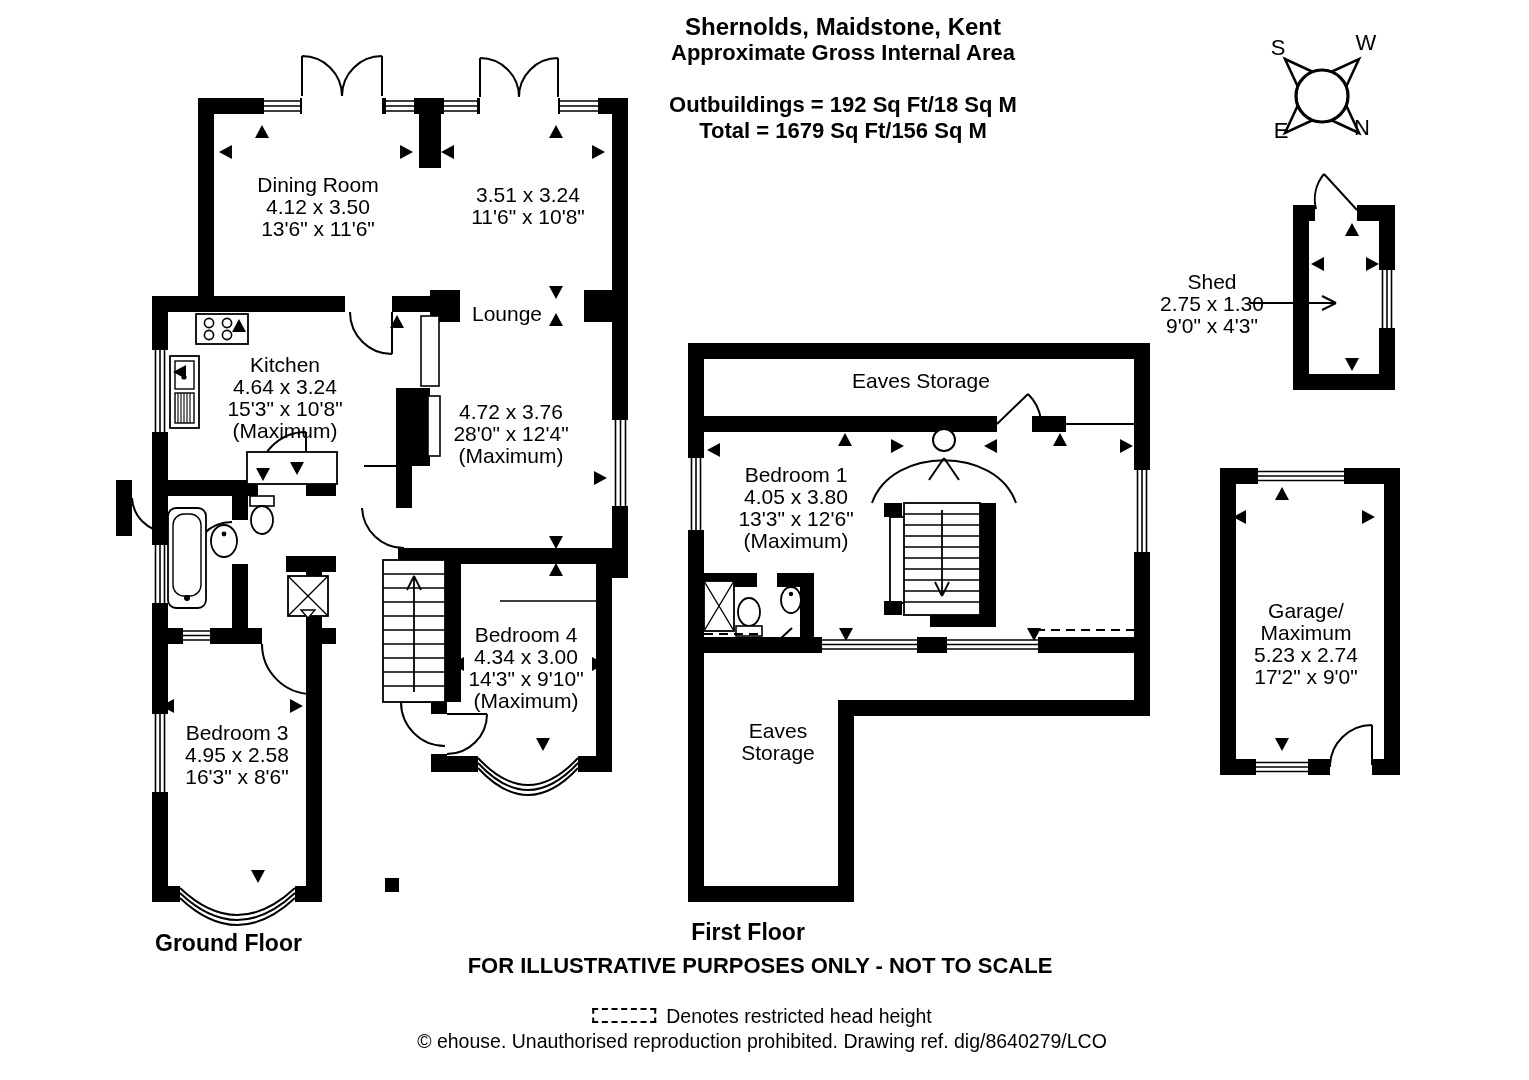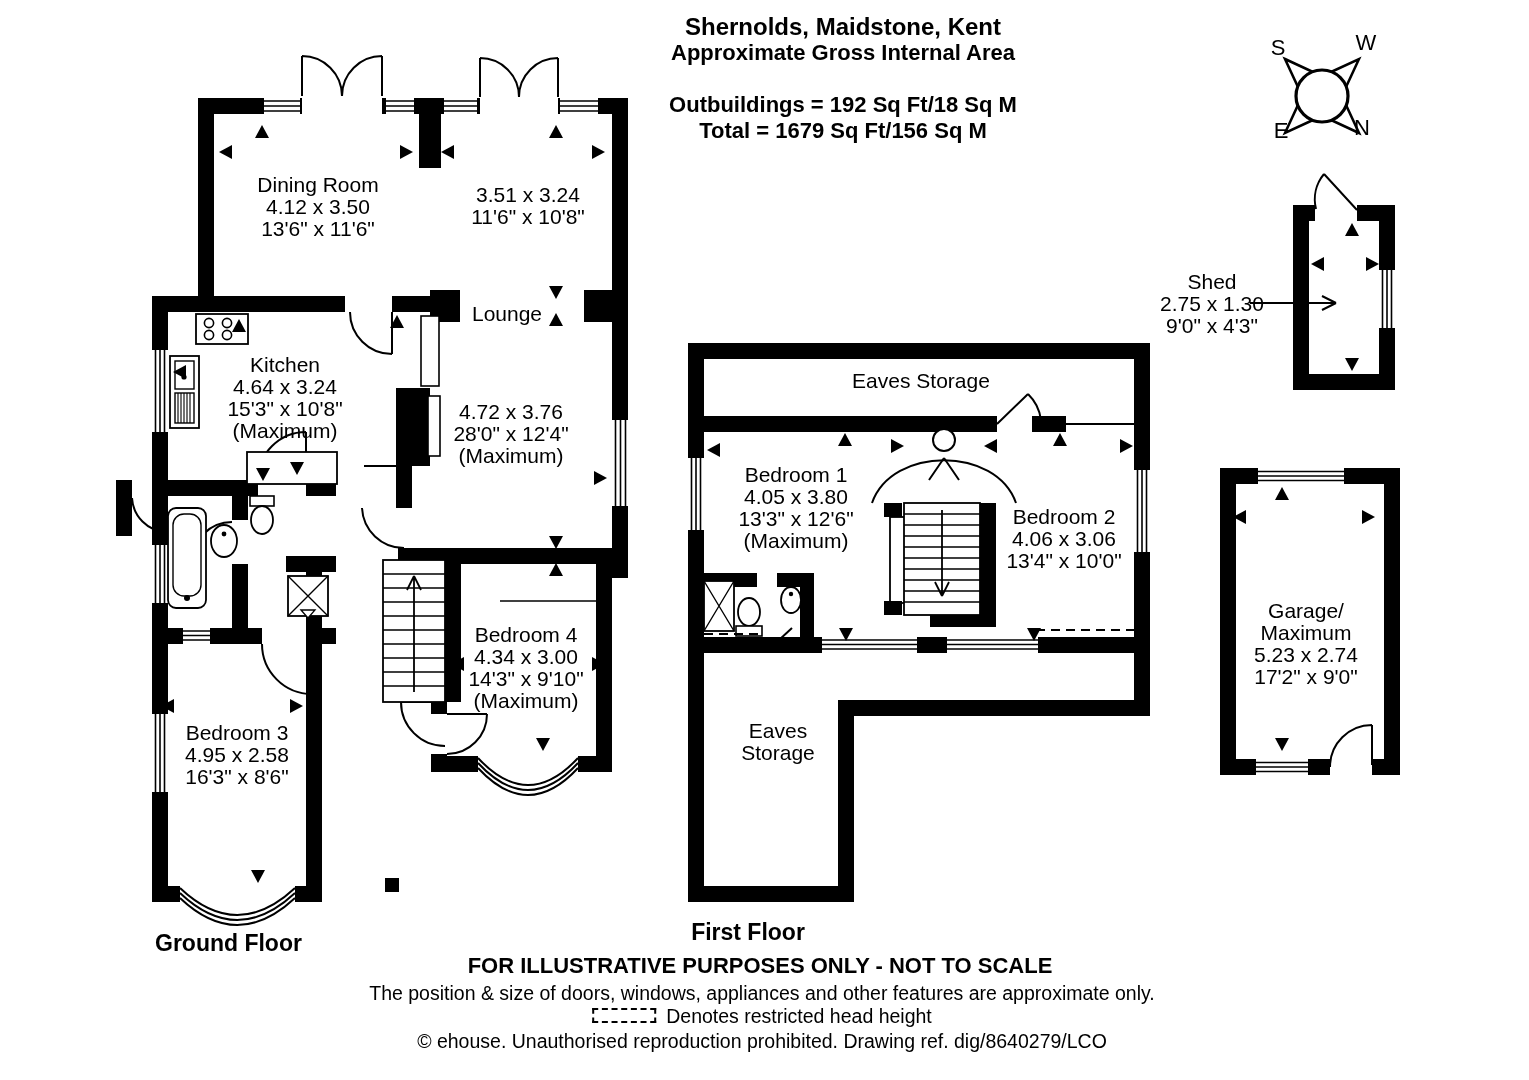--- a/index.html
+++ b/index.html
@@ -360,25 +360,20 @@
     <div>16'3" x 8'6"</div>
   </div>
 
   <div class="lbl" style="left:921px;top:381px">Eaves Storage</div>
   <div class="lbl" style="left:796px;top:508px">
     <div>Bedroom 1</div>
     <div>4.05 x 3.80</div>
     <div>13'3" x 12'6"</div>
     <div>(Maximum)</div>
   </div>
-  <div class="lbl" style="left:1064px;top:539px">
-    <div>Bedroom 2</div>
-    <div>4.06 x 3.06</div>
-    <div>13'4" x 10'0"</div>
-  </div>
   <div class="lbl" style="left:778px;top:742px">
     <div>Eaves</div>
     <div>Storage</div>
   </div>
 
   <div class="lbl" style="left:1212px;top:304px">
     <div>Shed</div>
     <div>2.75 x 1.30</div>
     <div>9'0" x 4'3"</div>
   </div>
@@ -386,19 +381,18 @@
     <div>Garage/</div>
     <div>Maximum</div>
     <div>5.23 x 2.74</div>
     <div>17'2" x 9'0"</div>
   </div>
 
   <div class="lbl floorlbl" style="left:155px;top:943px;transform:translate(0,-50%);text-align:left">Ground Floor</div>
   <div class="lbl floorlbl" style="left:748px;top:932px">First Floor</div>
 
   <div class="lbl b" style="left:760px;top:966px;font-size:22px">FOR ILLUSTRATIVE PURPOSES ONLY - NOT TO SCALE</div>
-  <div class="lbl small" style="left:762px;top:993px">The position &amp; size of doors, windows, appliances and other features are approximate only.</div>
   <div class="lbl small" style="left:762px;top:1016px">
     <span class="legendbox"></span><span>Denotes restricted head height</span>
   </div>
   <div class="lbl small" style="left:762px;top:1041px">© ehouse. Unauthorised reproduction prohibited. Drawing ref. dig/8640279/LCO</div>
 
 </div>
 
 </body></html>

